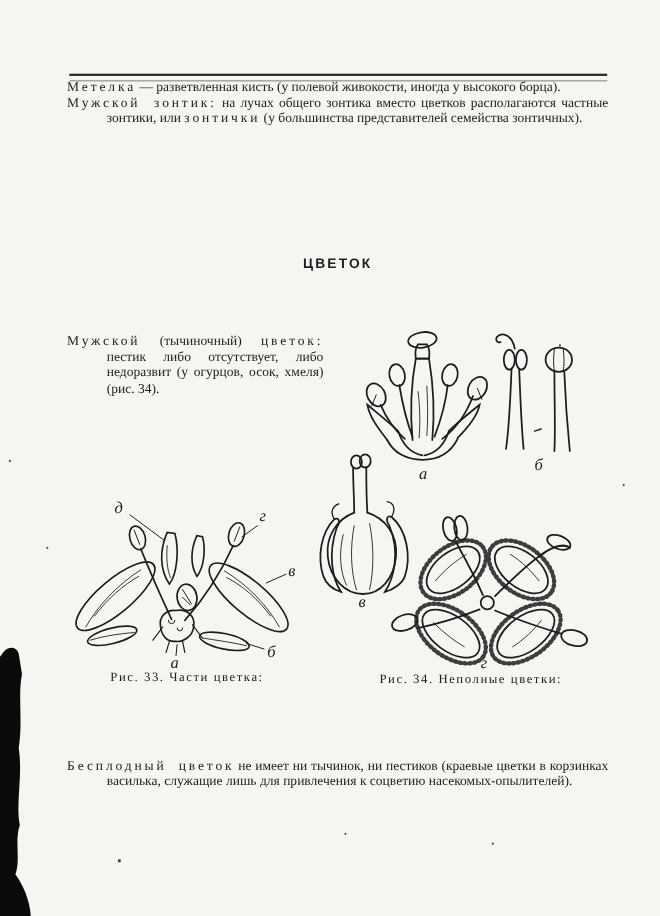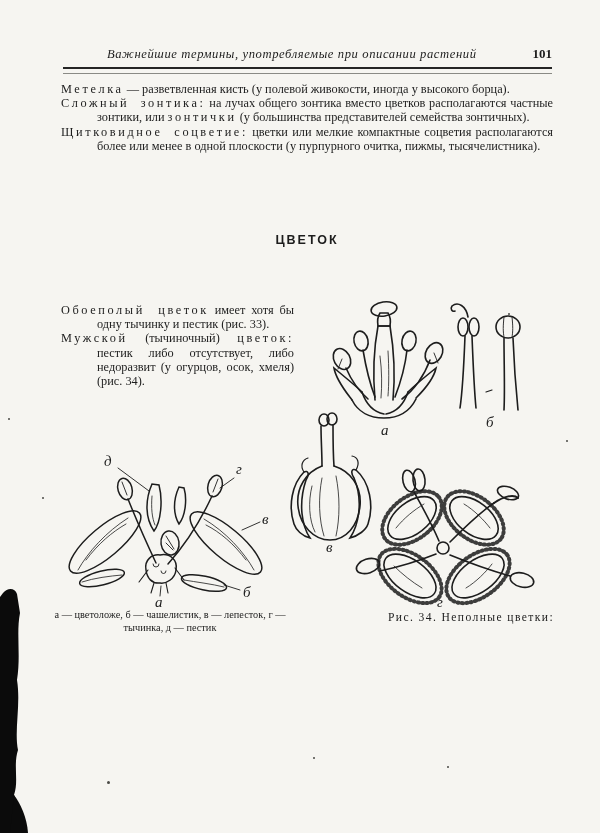--- a/index.html
+++ b/index.html
@@ -32,51 +32,39 @@
   
   .ink-blob{position:absolute; left:0; top:585px; width:32px; height:248px;}
   .speck{position:absolute; background:#4a4a46; border-radius:50%;}
   text.fig-letter{font-family:"Liberation Serif",serif; font-style:italic; font-size:15px; fill:#1d1d1d;}
 </style>
 </head>
 <body>
 
 <div class="page">
 
-  <div class="running-head">
-    <span class="rh-title">Важнейшие термины, употребляемые при описании растений</span>
-    <span class="rh-num">101</span>
-  </div>
   <div class="head-rule"></div>
 
-  <div class="textblock" style="top:82px;">
+  <div class="textblock" style="top:72px;">
     <p class="entry">
       <span class="term">Метелка</span>
       <span>— разветвленная кисть (у полевой живокости, иногда у высокого борца).</span>
     </p>
     <p class="entry">
-      <span class="term">Сложный зонтика:</span>
+      <span class="term">Мужской зонтик:</span>
       <span>на лучах общего зонтика вместо цветков располагаются частные зонтики, или</span>
       <span class="term">зонтички</span>
       <span>(у большинства представителей семейства зонтичных).</span>
     </p>
-    <p class="entry">
-      <span class="term">Щитковидное соцветие:</span>
-      <span>цветки или мелкие компактные соцветия располагаются более или менее в одной плоскости (у пурпурного очитка, пижмы, тысячелистника).</span>
-    </p>
   </div>
 
   <div class="section-title">ЦВЕТОК</div>
 
 
   <div class="leftcol">
-    <p class="entry">
-      <span class="term">Обоеполый цветок</span>
-      <span>имеет хотя бы одну тычинку и пестик (рис. 33).</span>
-    </p>
     <p class="entry">
       <span class="term">Мужской</span>
       <span>(тычиночный)</span>
       <span class="term">цветок:</span>
       <span>пестик либо отсутствует, либо недоразвит (у огурцов, осок, хмеля) (рис. 34).</span>
     </p>
   </div>
 
   <div class="fig" style="left:296px; top:296px; width:264px; height:144px;">
     <svg viewBox="0 0 264 144" fill="none" stroke="#1d1d1d" stroke-width="1.6" stroke-linecap="round">
@@ -220,28 +208,32 @@
         <ellipse cx="86" cy="158" rx="12" ry="7" transform="rotate(-18 86 158)"></ellipse>
         <path d="M168,147 C190,156 214,164 228,168"></path>
         <ellipse cx="240" cy="172" rx="12" ry="7" transform="rotate(14 240 172)"></ellipse>
       </g>
       <text class="fig-letter" x="44" y="144" stroke="none" fill="#1d1d1d">в</text>
       <text class="fig-letter" x="155" y="199" stroke="none" fill="#1d1d1d">г</text>
     </svg>
   </div>
 
   <div class="fig-caption" style="left:44px; top:609px; width:252px;">
-    <p class="cap-legend">а — цветоложе, б — чашелистик, в — лепесток, г — тычинка, д — пестик</p>
-  </div>
-
-  <div class="fig-caption" style="left:298px; top:611px; width:260px;margin-left:43px;">
+    <p class="cap-title">Рис. 33. Части цветка:</p>
+  </div>
+
+  <div class="fig-caption" style="left:298px; top:611px; width:260px;">
     <p class="cap-title">Рис. 34. Неполные цветки:</p>
   </div>
 
   <div class="textblock" style="top:689px;">
+    <p class="entry">
+      <span class="term">Бесплодный цветок</span>
+      <span>не имеет ни тычинок, ни пестиков (краевые цветки в корзинках василька, служащие лишь для привлечения к соцветию насекомых-опылителей).</span>
+    </p>
   </div>
 
   <div class="ink-blob">
     <svg viewBox="0 0 32 248">
       <path fill="#0b0b0b" d="M3,8 C8,2 15,3 17,9 L20,28 C16,48 21,70 17,95 C21,120 14,145 18,165 C13,180 19,196 14,210 C20,222 25,234 24,248 L0,248 L0,12 Z"></path>
       <path fill="#0b0b0b" d="M14,210 C20,218 27,232 28,248 L10,248 Z"></path>
     </svg>
   </div>
 
   <div class="speck" style="left:313px; top:757px; width:2px; height:2px;"></div>

